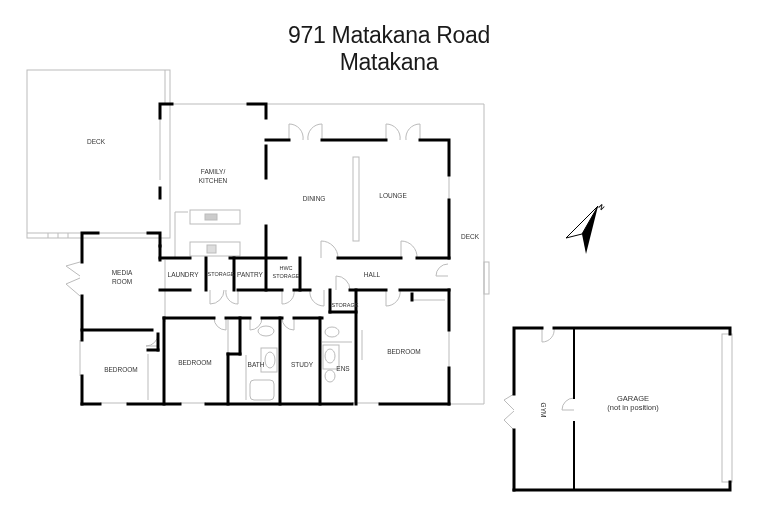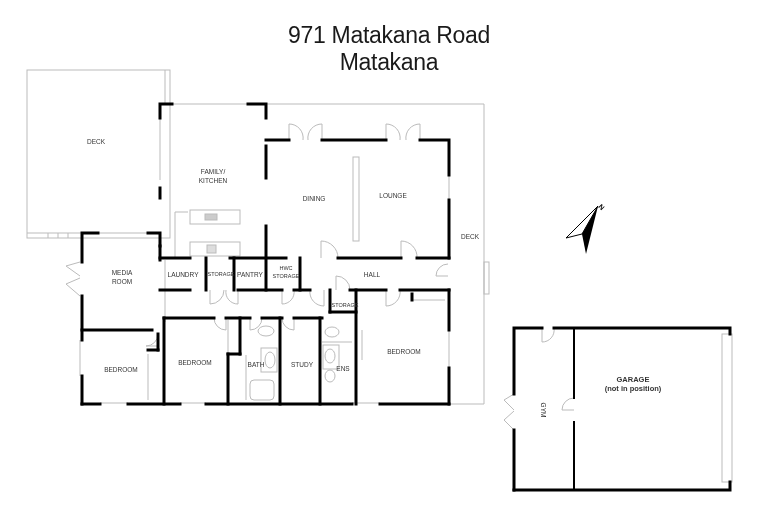--- a/index.html
+++ b/index.html
@@ -189,16 +189,16 @@
 </div>
 <div class="lbl" style="left:372px; top:274px;">HALL</div>
 <div class="lbl" style="left:345px; top:305px; font-size:5.5px;">STORAGE</div>
 <div class="lbl" style="left:121px; top:369px;">BEDROOM</div>
 <div class="lbl" style="left:195px; top:362px;">BEDROOM</div>
 <div class="lbl" style="left:256px; top:364px;">BATH</div>
 <div class="lbl" style="left:302px; top:364px;">STUDY</div>
 <div class="lbl" style="left:343px; top:368px;">ENS</div>
 <div class="lbl" style="left:404px; top:351px;">BEDROOM</div>
 <div class="lbl rot" style="left:543px; top:410px;">GYM</div>
-<div class="lbl big" style="left:633px; top:384px;font-weight:bold;">
+<div class="lbl big" style="left:633px; top:403px;">
   <div>GARAGE</div>
   <div>(not in position)</div>
 </div>
 
 </body></html>

